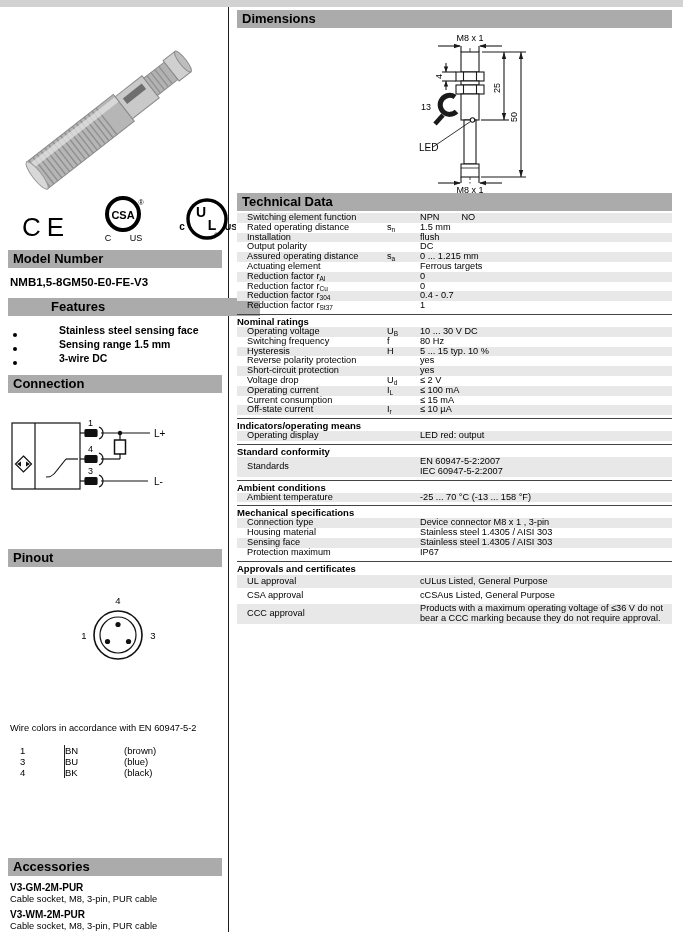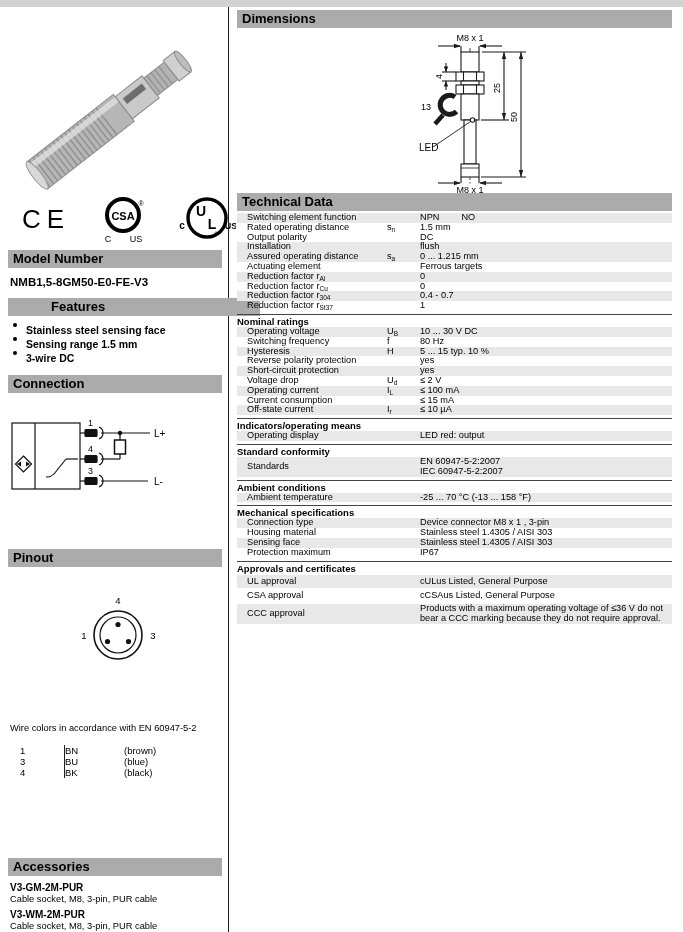--- a/index.html
+++ b/index.html
@@ -6,41 +6,41 @@
   .page{position:relative;width:683px;height:932px;background:#ffffff;overflow:hidden;
         font-family:"Liberation Sans",sans-serif;color:#000;}
   .topband{position:absolute;left:0;top:0;width:683px;height:7px;background:#d2d2d2;}
   .vrule{position:absolute;left:228px;top:7px;width:1px;height:925px;background:#1c1c1c;}
   .leftcol{position:absolute;left:8px;top:7px;width:214px;height:925px;}
   .rightcol{position:absolute;left:237px;top:7px;width:435px;height:925px;}
   .secbar{background:#ababab;font-weight:bold;font-size:13px;line-height:14px;padding:2px 5px;height:14px;}
   .abs{position:absolute;}
   
   .model-value{font-weight:bold;font-size:11.5px;}
-  .feat-item{font-weight:bold;font-size:10.5px;line-height:14px;display:flex;align-items:flex-start;}
+  .feat-item{font-weight:bold;font-size:10.5px;line-height:14px;display:flex;align-items:flex-end;gap:33px;}
   .feat-dot{width:4px;height:4px;border-radius:50%;background:#000;margin:0 9px 0 3px;flex:0 0 auto;}
   .wire-note{font-size:9.3px;}
   .wire-row{display:grid;grid-template-columns:54px 60px auto;height:11px;line-height:11px;font-size:9.5px;}
   .wire-pin{padding-left:10px;}
   .wire-code{border-left:1px solid #222;}
   .acc-model{font-weight:bold;font-size:10px;line-height:12px;margin-top:4px;}
   .acc-desc{font-size:9.3px;line-height:11px;}
   
   .td-sec{font-weight:bold;font-size:9.5px;line-height:11px;border-top:1px solid #444;
           padding-top:1px;margin-top:3px;height:11px;}
   .td-sec.first{margin-top:0;}
   .td-row{display:grid;grid-template-columns:150px 33px 1fr;min-height:9.8px;
           font-size:9.2px;line-height:9.8px;align-items:center;}
   .td-row.shaded{background:#e8e8e8;}
   .td-row.tall{min-height:13px;margin:1.5px 0;}
   .td-label{padding-left:10px;}
   .td-val2{margin-left:22px;}
   sub{font-size:6.5px;vertical-align:-2px;line-height:0;}
   
-  .logos{display:flex;align-items:center;justify-content:space-between;padding:0 12px 0 14px;}
+  .logos{display:flex;align-items:flex-end;justify-content:space-between;padding:0 12px 0 14px;}
   .ce-text{font-size:26px;letter-spacing:6px;font-weight:400;}
   svg text{font-family:"Liberation Sans",sans-serif;}
 </style>
 </head>
 <body>
 
 <div class="page">
   <div class="topband"></div>
   <div class="vrule"></div>
 
@@ -288,29 +288,29 @@
         <div class="td-row shaded">
           <div class="td-label">Switching element function</div>
           <div class="td-sym"></div>
           <div class="td-val">NPN<span class="td-val2">NO</span></div>
         </div>
         <div class="td-row">
           <div class="td-label">Rated operating distance</div>
           <div class="td-sym">s<sub>n</sub></div>
           <div class="td-val">1.5 mm</div>
         </div>
+        <div class="td-row shaded">
+          <div class="td-label">Installation</div>
+          <div class="td-sym"></div>
+          <div class="td-val">flush</div>
+        </div>
         <div class="td-row">
           <div class="td-label">Output polarity</div>
           <div class="td-sym"></div>
           <div class="td-val">DC</div>
-        </div>
-        <div class="td-row shaded">
-          <div class="td-label">Installation</div>
-          <div class="td-sym"></div>
-          <div class="td-val">flush</div>
         </div>
         <div class="td-row shaded">
           <div class="td-label">Assured operating distance</div>
           <div class="td-sym">s<sub>a</sub></div>
           <div class="td-val">0 ... 1.215 mm</div>
         </div>
         <div class="td-row">
           <div class="td-label">Actuating element</div>
           <div class="td-sym"></div>
           <div class="td-val">Ferrous targets</div>

